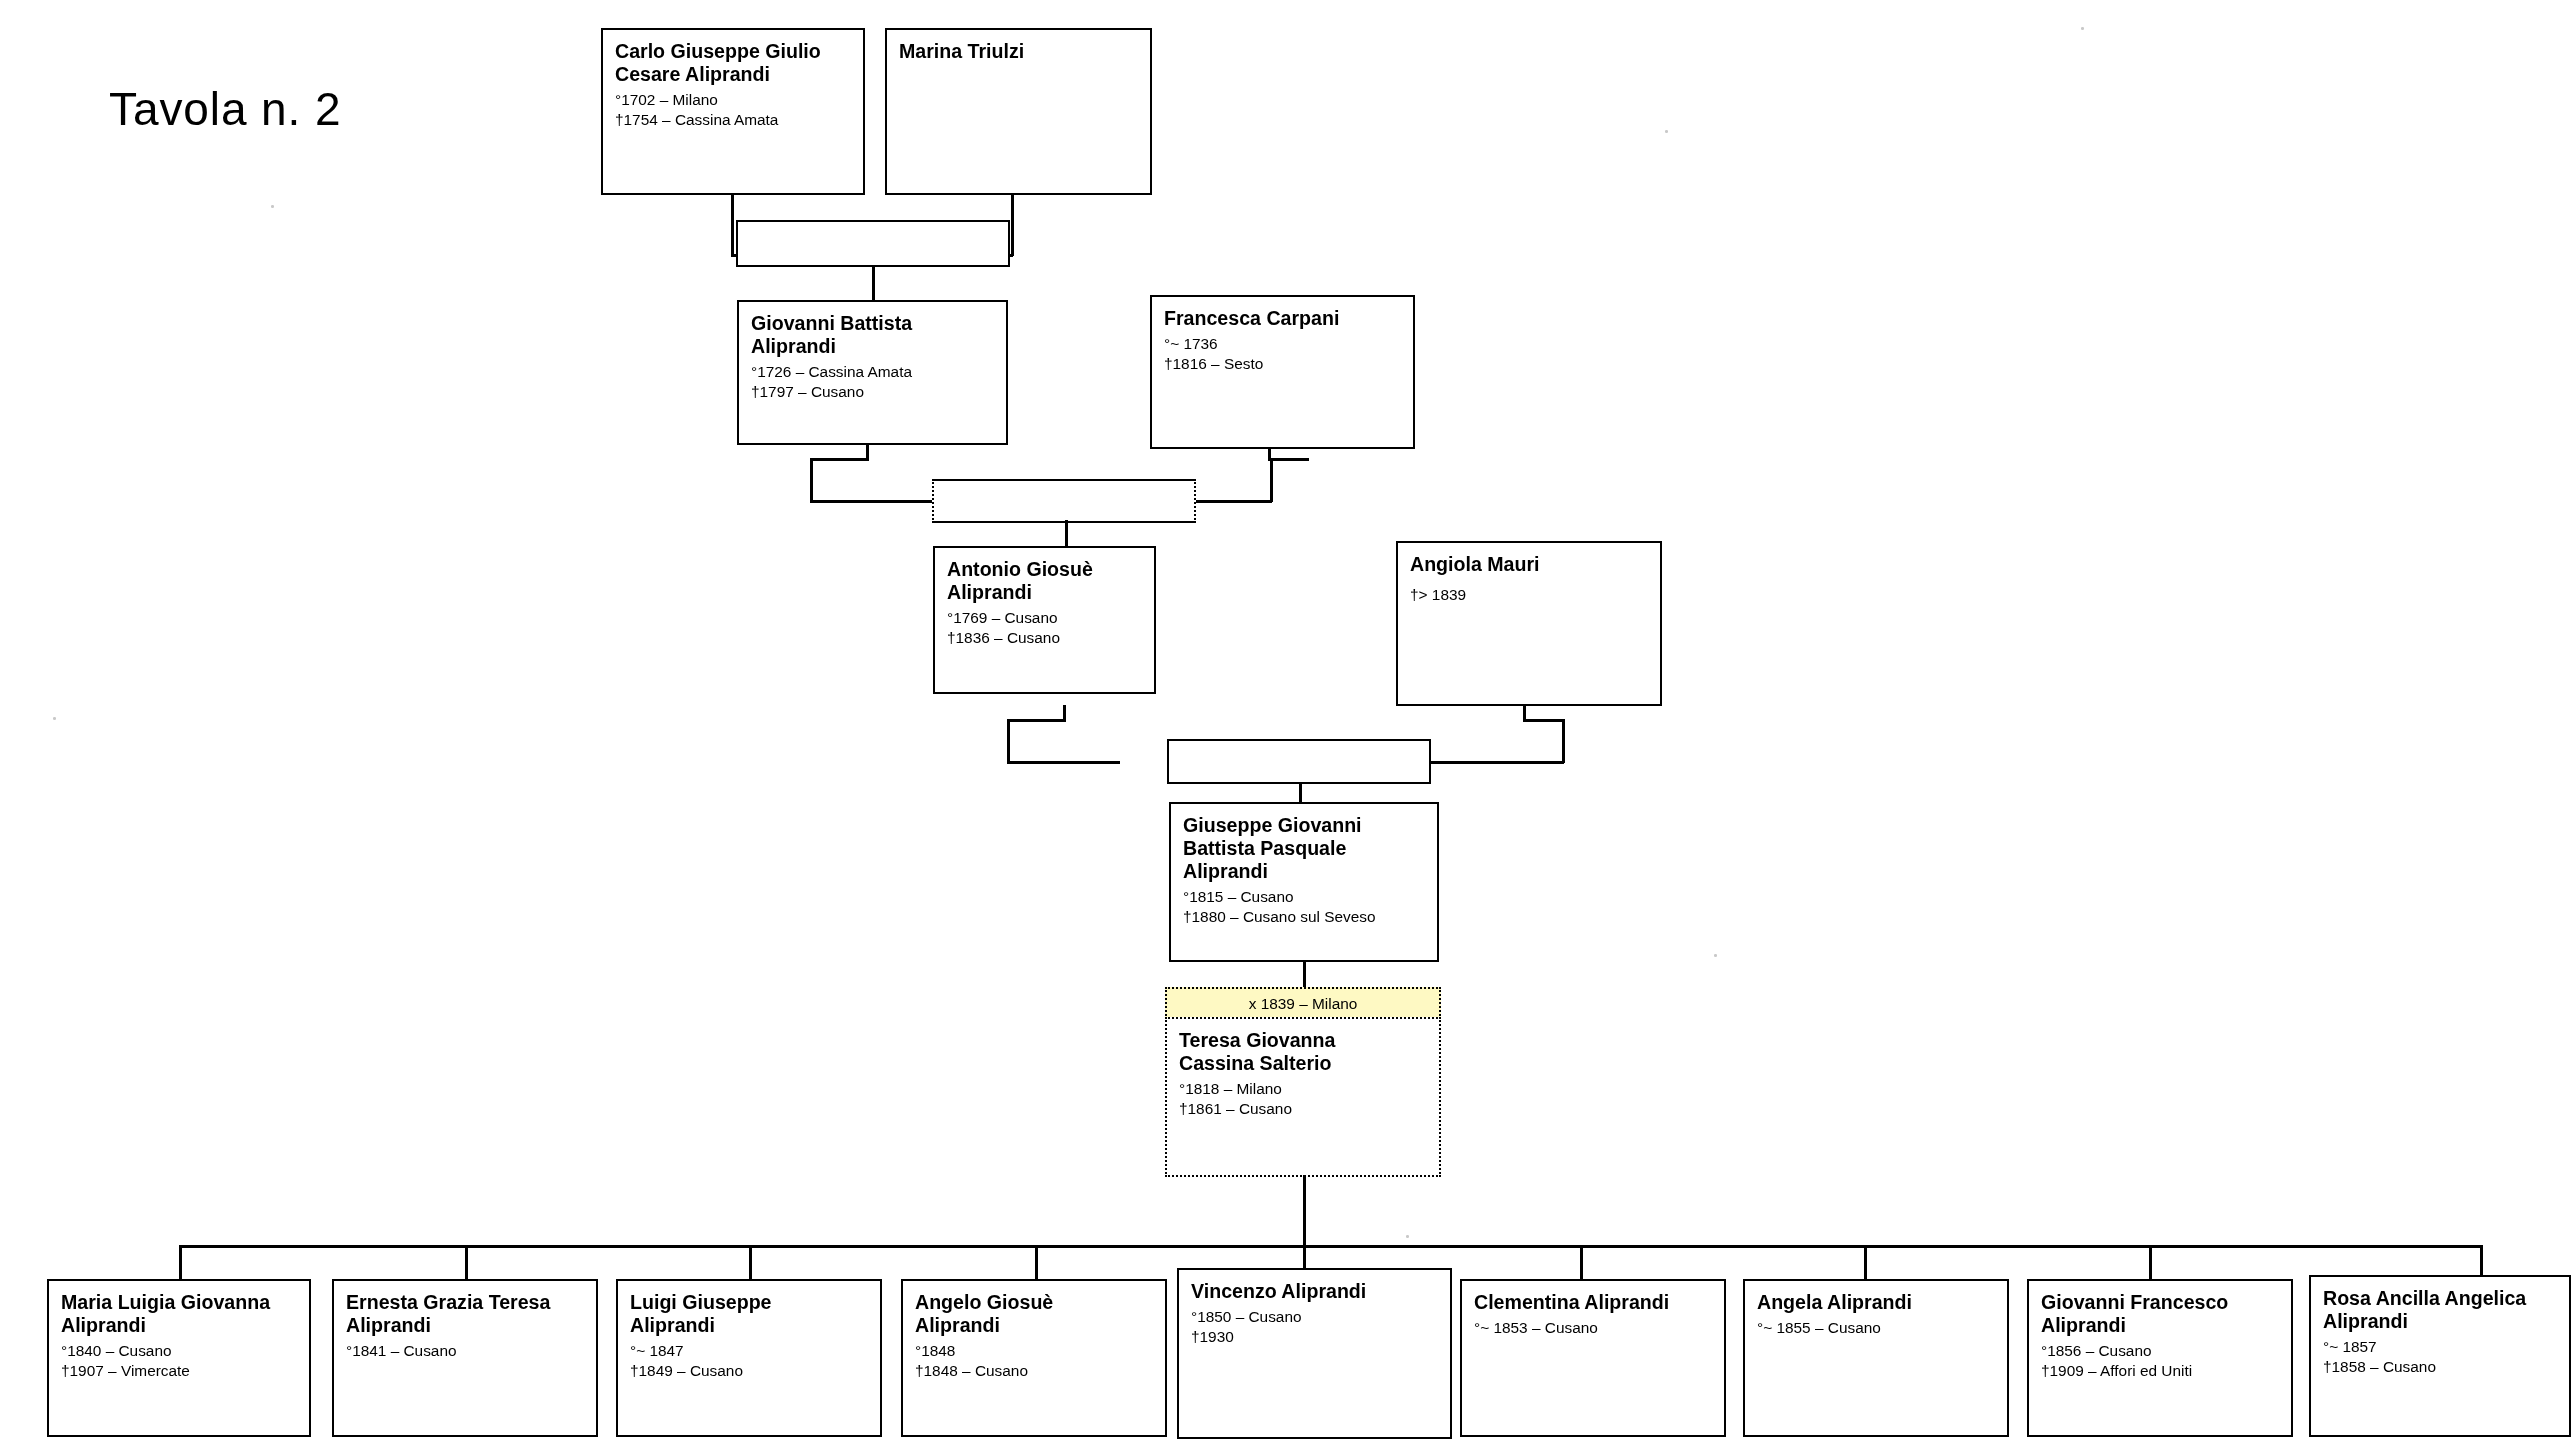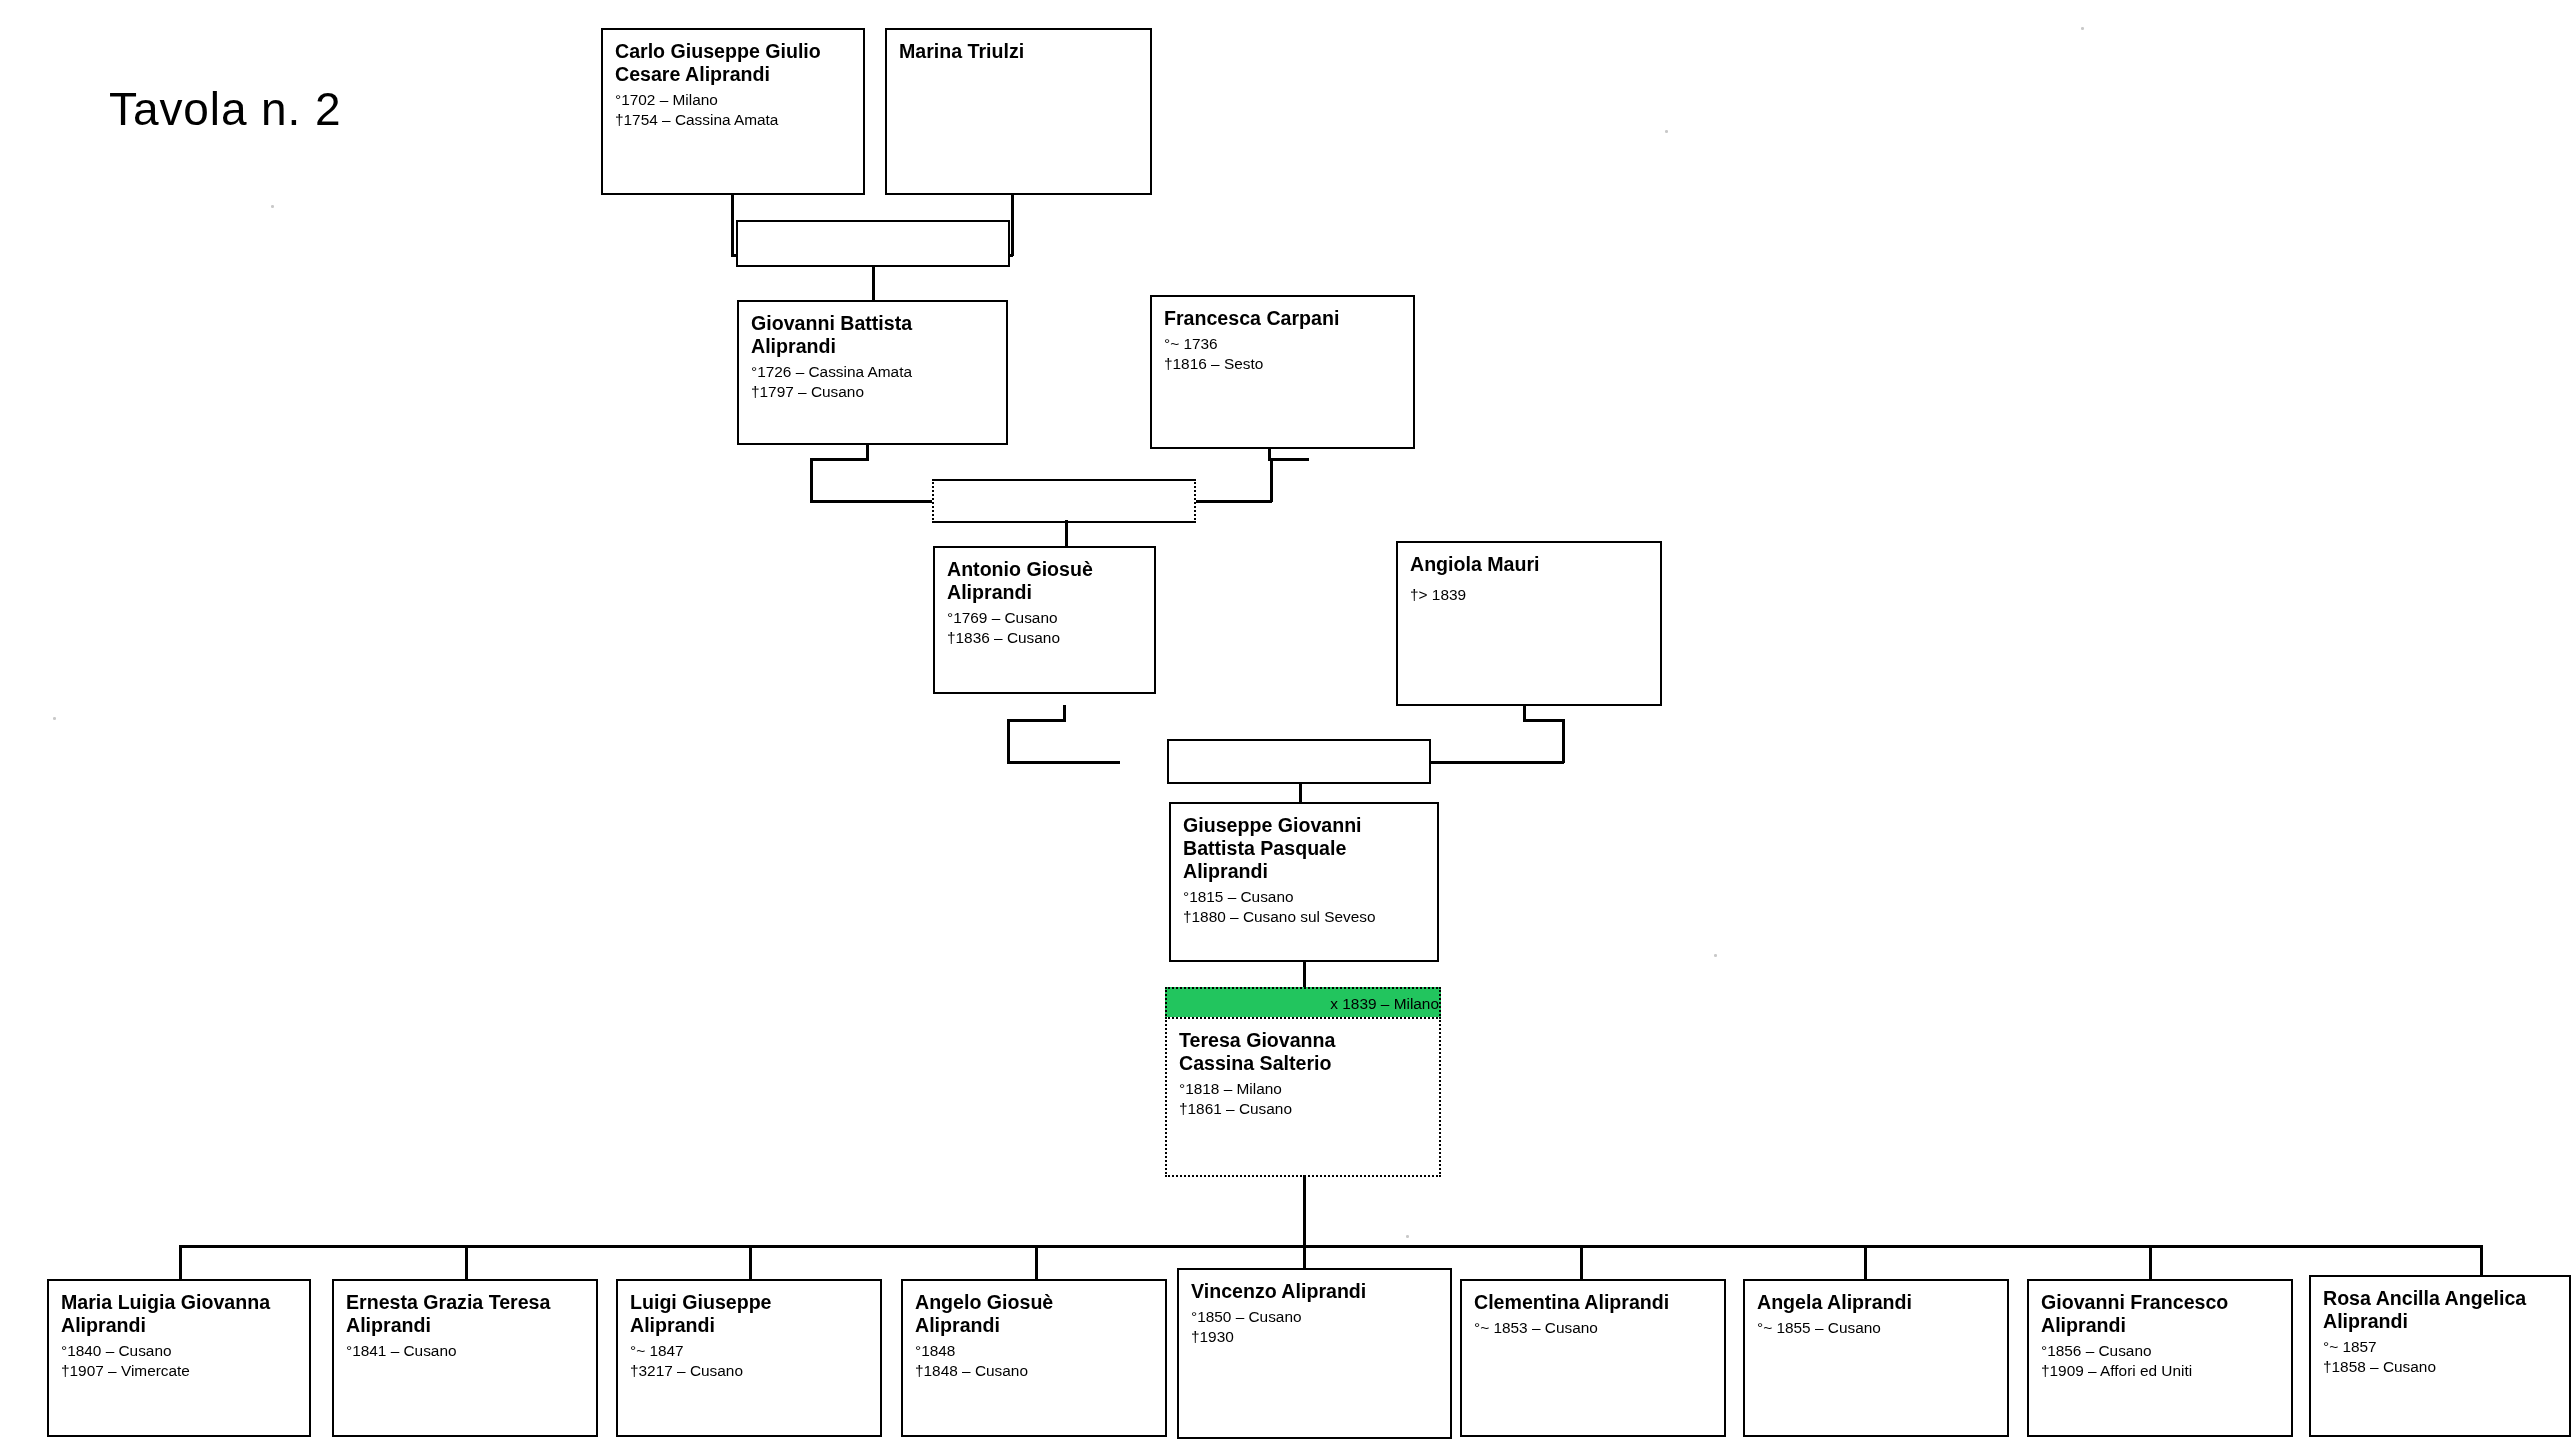--- a/index.html
+++ b/index.html
@@ -62,24 +62,24 @@
   .union.dotted-sides {
     border-left: 2.6px dotted #000;
     border-right: 2.6px dotted #000;
   }
   
   .marriage-note {
     position: absolute;
     box-sizing: border-box;
     border: 2.6px dotted #000;
     border-bottom: none;
-    background: #22c55e;
+    background: #fef9c3;
     font-size: 15.4px;
     color: #000;
-    text-align: right;
+    text-align: center;
     line-height: 29px;
   }
   
   .vline {
     position: absolute;
     background: #000;
     width: 2.6px;
   }
   .hline {
     position: absolute;
@@ -221,21 +221,21 @@
   <div class="person" style="left:332px; top:1279px; width:266px; height:158px;">
     <div class="pname">Ernesta Grazia Teresa
 Aliprandi</div>
     <div class="pdates">°1841 – Cusano</div>
   </div>
 
   <div class="person" style="left:616px; top:1279px; width:266px; height:158px;">
     <div class="pname">Luigi Giuseppe
 Aliprandi</div>
     <div class="pdates">°~ 1847
-†3217 – Cusano</div>
+†1849 – Cusano</div>
   </div>
 
   <div class="person" style="left:901px; top:1279px; width:266px; height:158px;">
     <div class="pname">Angelo Giosuè
 Aliprandi</div>
     <div class="pdates">°1848
 †1848 – Cusano</div>
   </div>
 
   <div class="person" style="left:1177px; top:1268px; width:275px; height:171px;">

